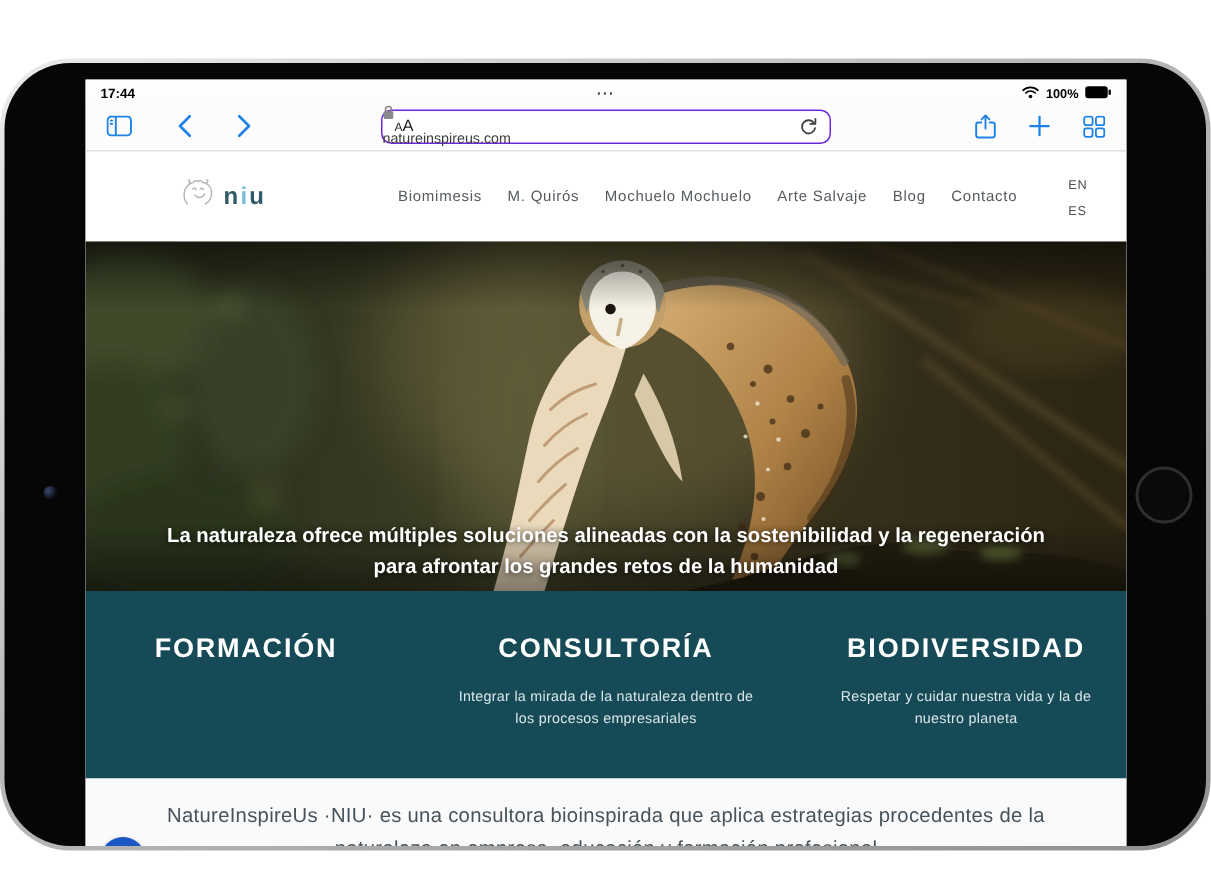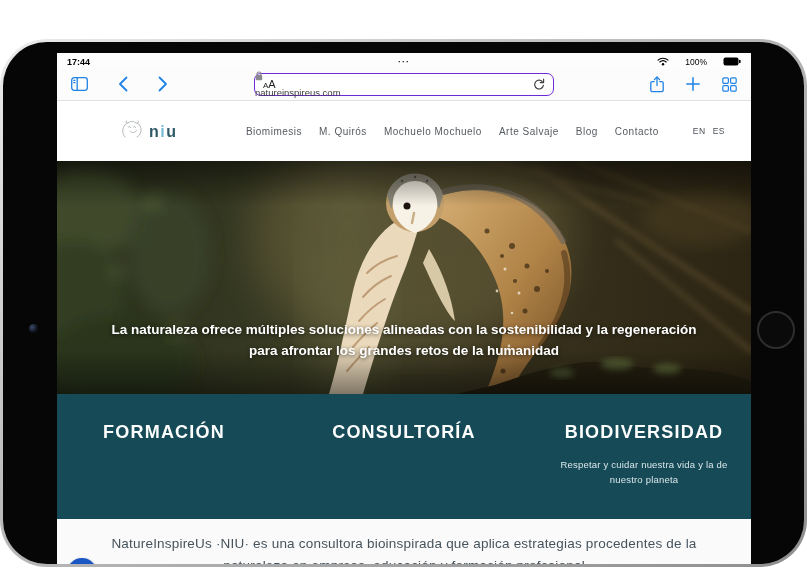--- a/index.html
+++ b/index.html
@@ -16,21 +16,21 @@
               border:2px solid #2e2e2e; background:#0a0a0a; }
 
   
   .screen { position:absolute; left:54px; top:11px; width:694px; height:538px; background:#fff;
             display:flex; flex-direction:column; overflow:hidden; }
 
   
   .statusbar { height:15px; flex:0 0 15px; display:flex; align-items:center; padding:3px 10px 0 10px;
                font-size:9px; font-weight:700; color:#000; position:relative; background:#fdfdfd; }
   .sb-center { position:absolute; left:0; right:0; text-align:center; font-size:9px; letter-spacing:1px; color:#222; }
-  .sb-right { margin-left:auto; display:flex; align-items:center; gap:16px; font-weight:400; font-size:8.5px; }
+  .sb-right { margin-left:auto; display:flex; align-items:center; gap:4px; font-weight:700; font-size:8.5px; }
 
   
   .toolbar { height:33px; flex:0 0 33px; display:flex; align-items:center; padding:0 14px;
              background:#fcfcfc; border-bottom:1px solid #e2e2e2; position:relative; }
   .tb-left { display:flex; align-items:center; gap:30px; }
   .tb-right { margin-left:auto; display:flex; align-items:center; gap:22px; }
   .tb-btn { display:flex; align-items:center; justify-content:center; cursor:pointer; }
   .addressbar { position:absolute; left:50%; transform:translateX(-50%); width:300px; height:23px;
                 background:#fff; border:1px solid #6d28d9; border-radius:7px;
                 display:flex; align-items:center; padding:0 8px; }
@@ -41,27 +41,27 @@
   .reload { margin-left:auto; z-index:2; }
 
   
   .site-header { height:60px; flex:0 0 60px; background:#fff; display:flex; align-items:center;
                  padding:0 26px 0 58px; }
   .logo { display:flex; flex-direction:row; align-items:center; cursor:pointer; line-height:1; }
   .logo-word { font-size:16px; font-weight:700; letter-spacing:1.5px; color:#2f5a66; margin-top:1px; }
   .logo-word .accent { color:#79bcd8; }
   .nav { margin-left:auto; display:flex; align-items:center; gap:17px; }
   .nav-item { font-size:10px; color:#565b60; letter-spacing:.5px; cursor:pointer; white-space:nowrap; }
-  .lang-col { margin-left:34px; display:flex; gap:7px; }
+  .lang-col { margin-left:34px; display:flex; flex-direction:column; gap:7px; }
   .lang-item { font-size:8.5px; color:#4b5055; letter-spacing:.5px; cursor:pointer; }
 
   
   .hero { height:233px; flex:0 0 233px; position:relative; overflow:hidden; background:#323522; }
   .hero svg.scene { position:absolute; inset:0; }
-  .hero-caption { position:absolute; left:0; right:0; bottom:32px; display:flex; justify-content:center;align-items:center; }
+  .hero-caption { position:absolute; left:0; right:0; bottom:5px; display:flex; justify-content:center;align-items:center; }
   .hero-caption p { max-width:600px; text-align:center; color:#fff; font-size:13.5px; font-weight:600;
                     line-height:1.55; text-shadow:0 1px 4px rgba(0,0,0,.65); }
 
   
   .pillars { height:125px; flex:0 0 125px; background:#174a57; display:flex; justify-content:center;
              gap:28px; padding-top:28px; }
   .pillar { width:212px; text-align:center; }
   .pillar h2 { color:#fdfefe; font-size:18px; font-weight:700; letter-spacing:1.2px; }
   .pillar p { margin:15px auto 0; max-width:200px; color:#d9e7ea; font-size:9.5px; line-height:1.55;
               letter-spacing:.2px; }
@@ -318,20 +318,21 @@
           <p>La naturaleza ofrece múltiples soluciones alineadas con la sostenibilidad y la regeneración para afrontar los grandes retos de la humanidad</p>
         </div>
       </div>
 
       <div class="pillars">
         <div class="pillar">
           <h2>FORMACIÓN</h2>
         </div>
         <div class="pillar">
           <h2>CONSULTORÍA</h2>
+          <p>Integrar la mirada de la naturaleza dentro de los procesos empresariales</p>
         </div>
         <div class="pillar">
           <h2>BIODIVERSIDAD</h2>
           <p>Respetar y cuidar nuestra vida y la de nuestro planeta</p>
         </div>
       </div>
 
       <div class="about">
         <p>NatureInspireUs ·NIU· es una consultora bioinspirada que aplica estrategias procedentes de la naturaleza en empresa, educación y formación profesional</p>
         <div class="a11y-btn">

